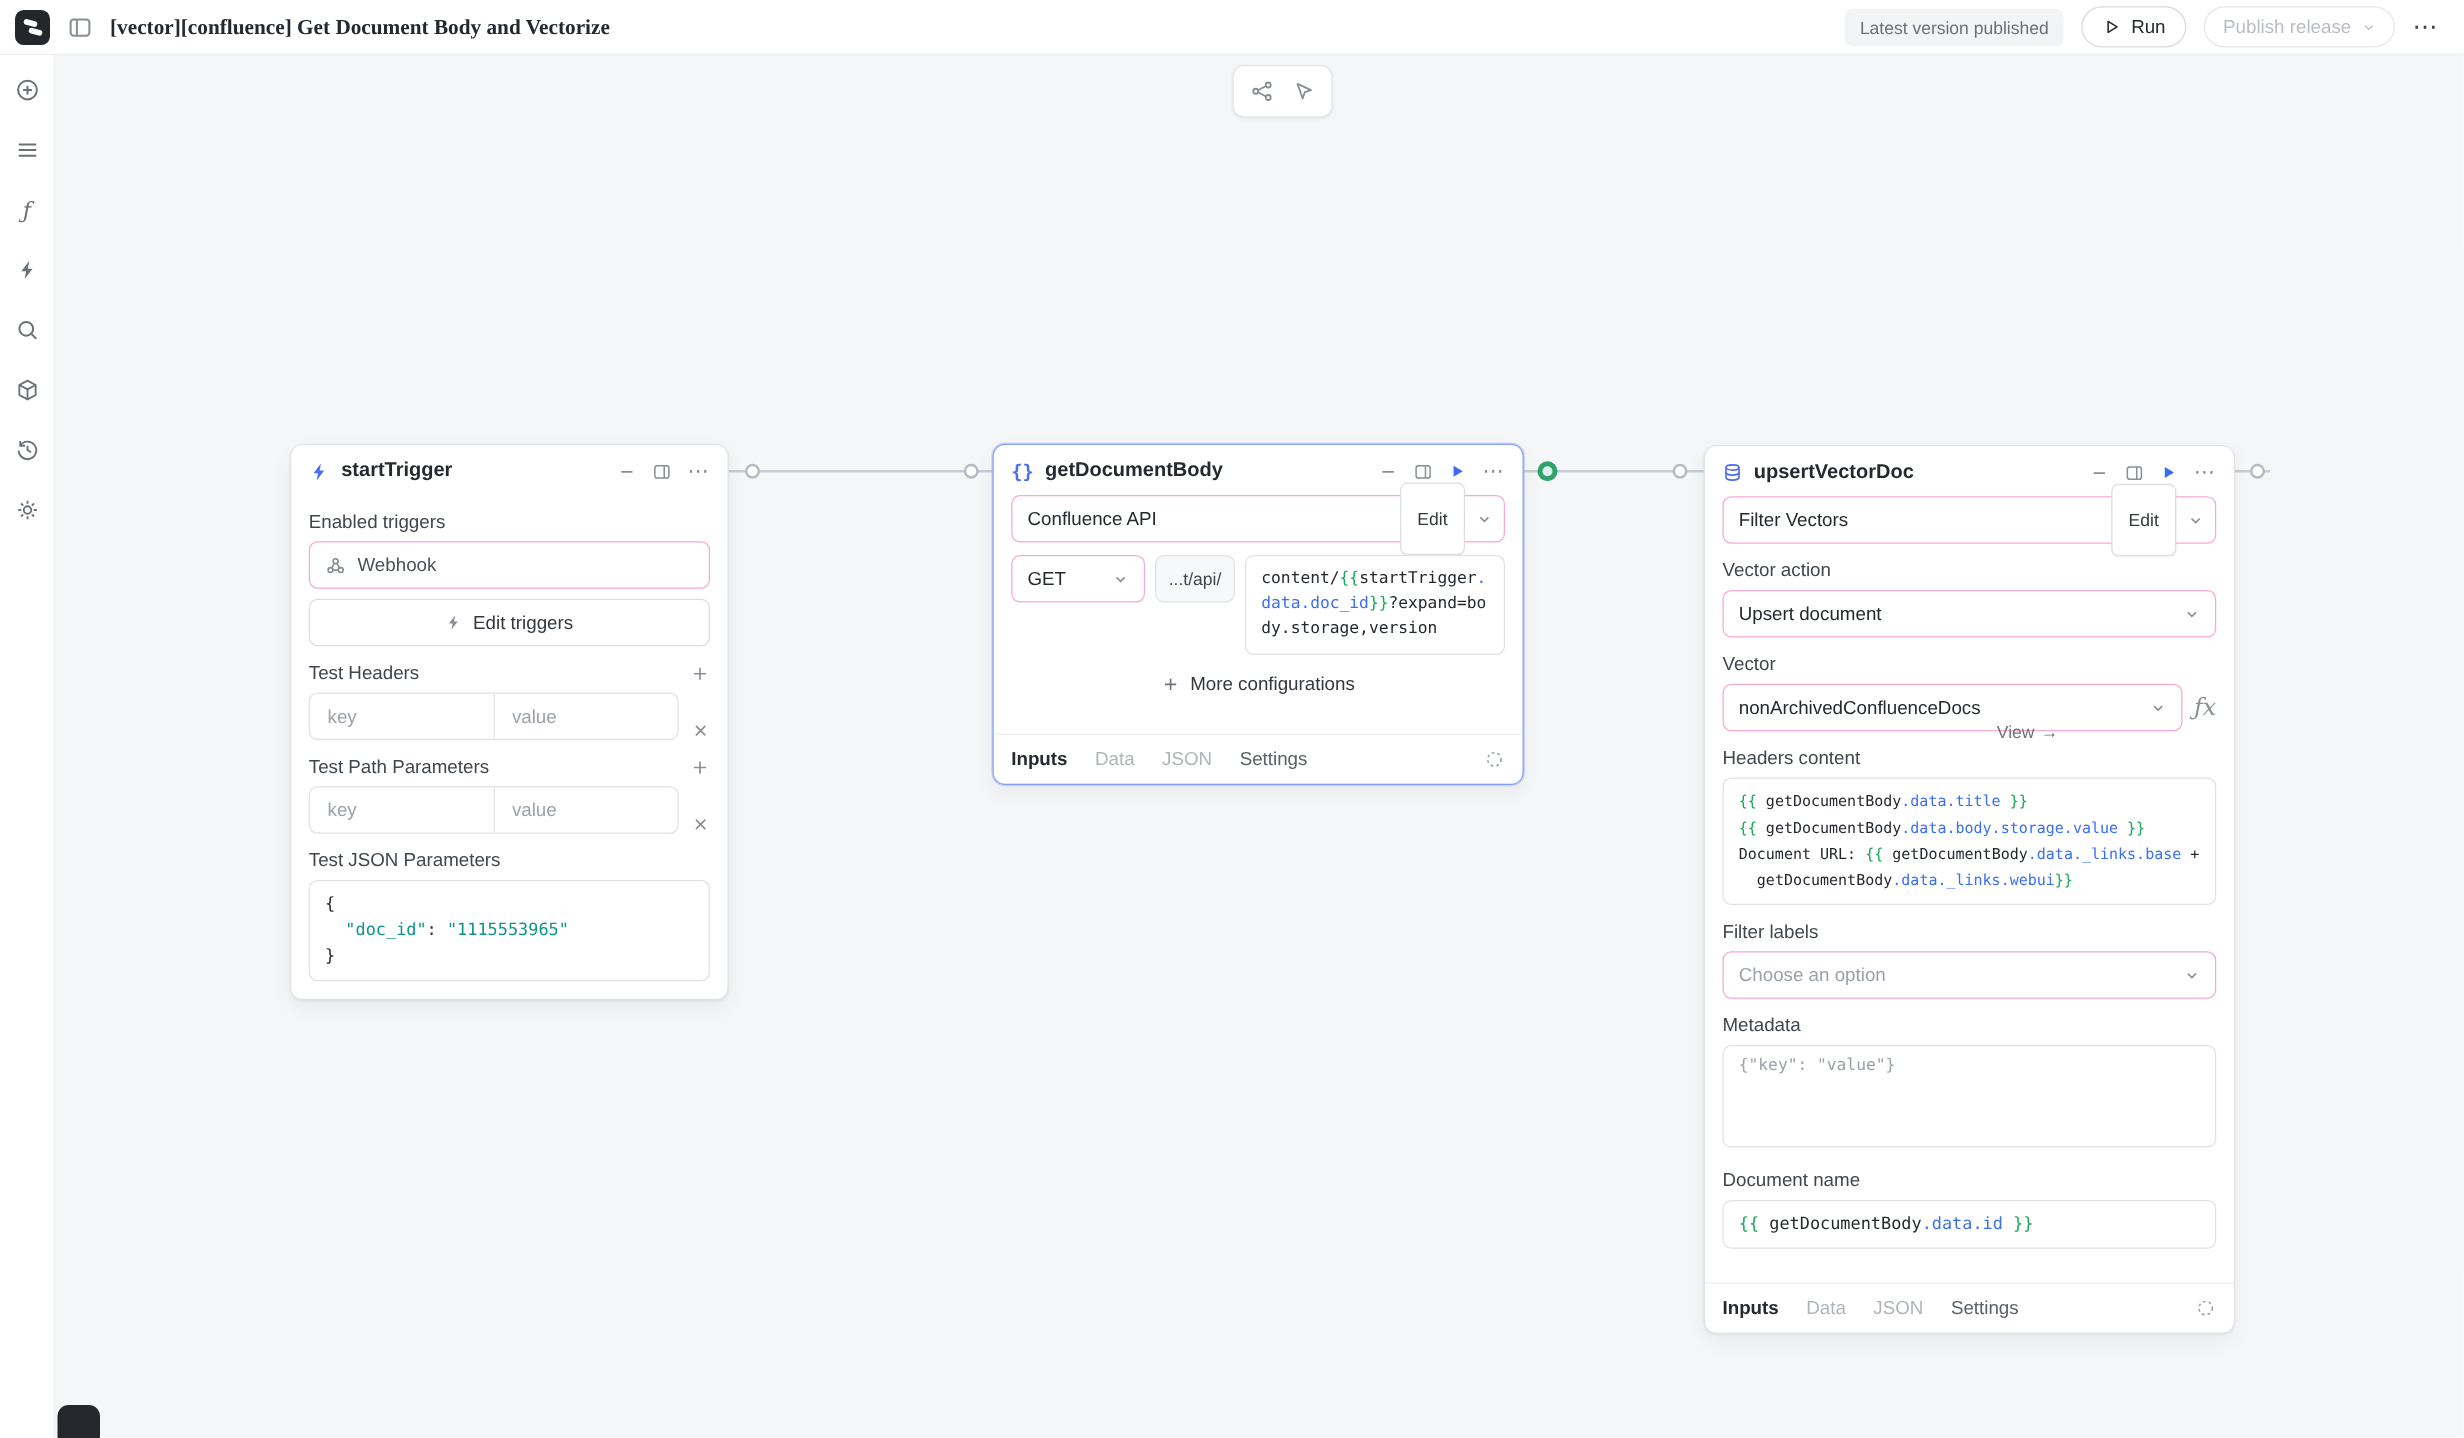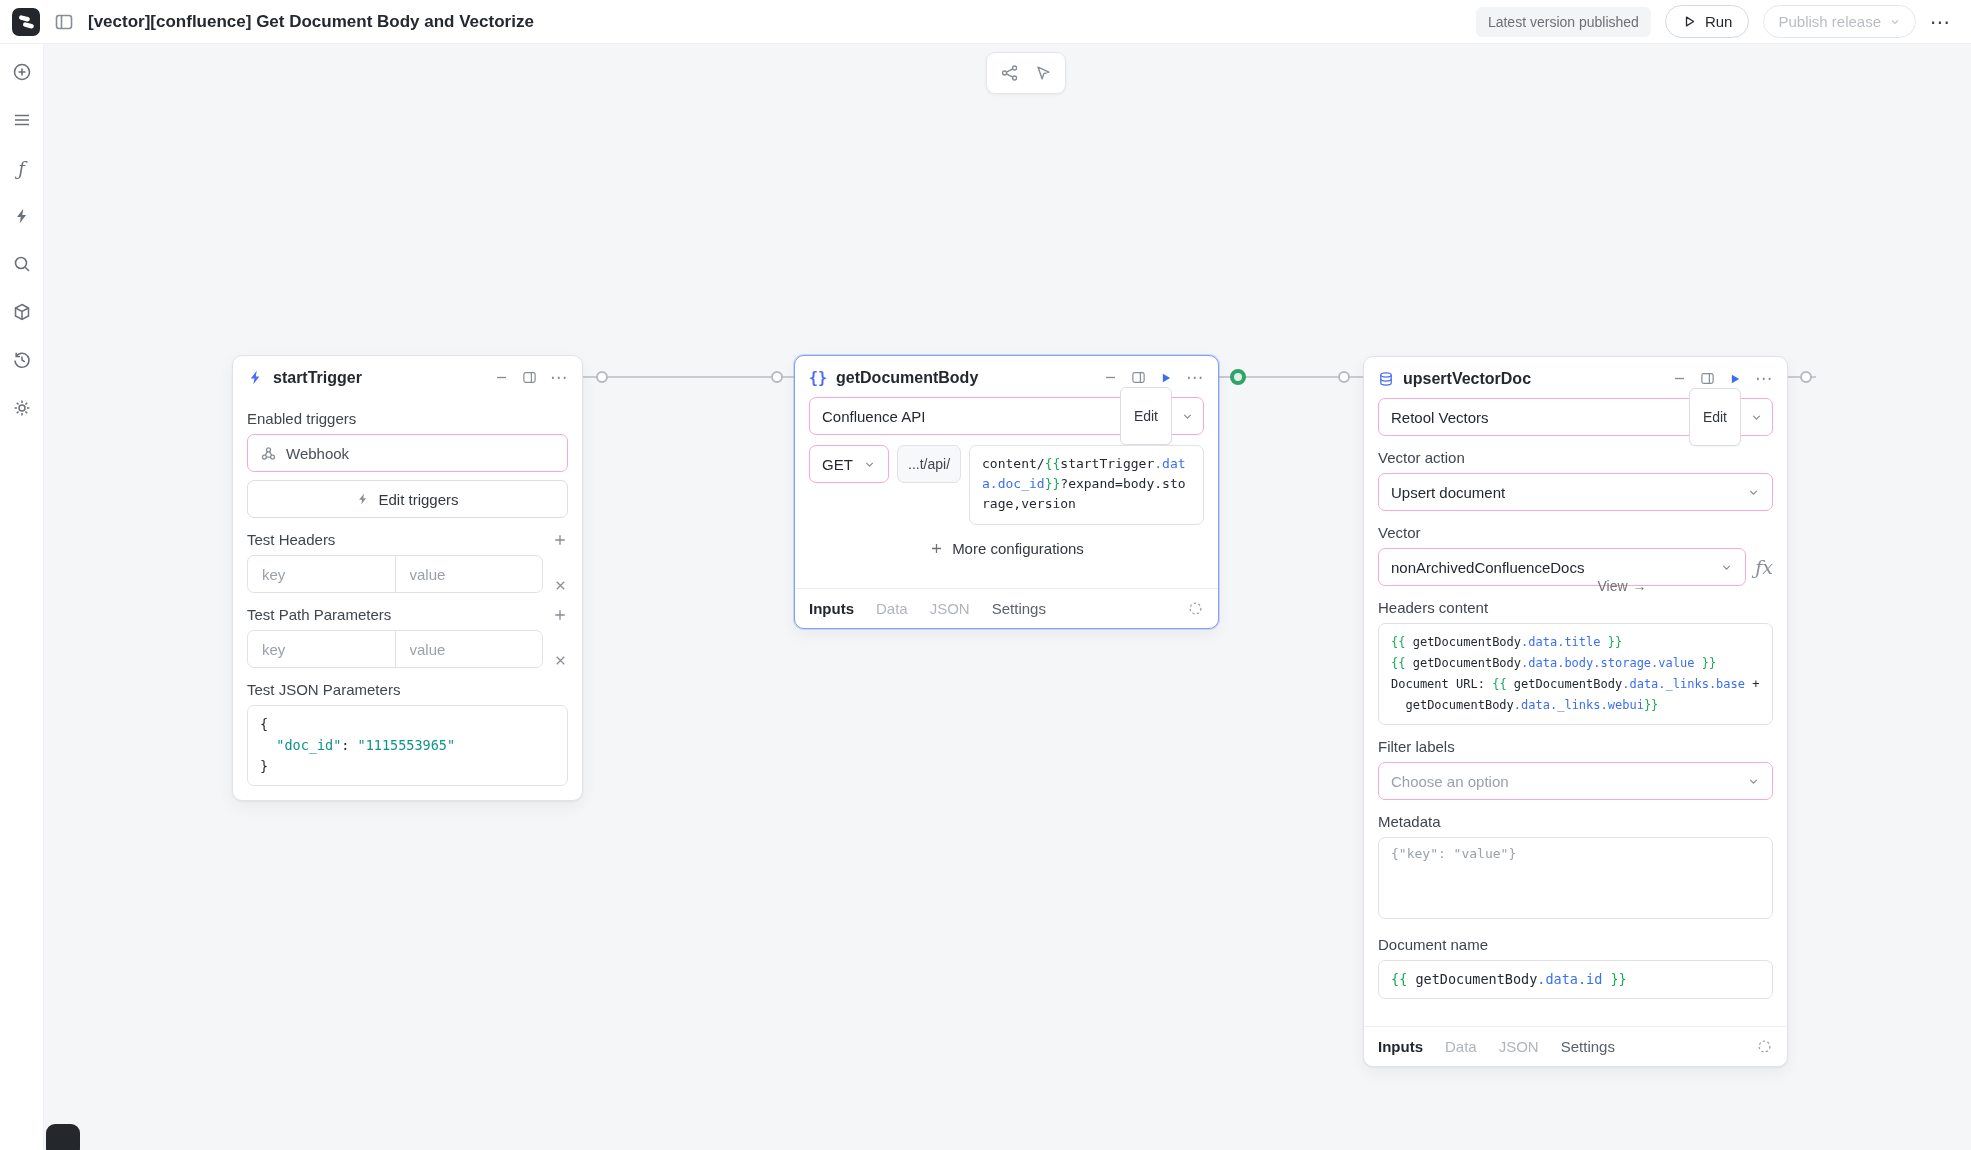--- a/index.html
+++ b/index.html
@@ -8,21 +8,21 @@
   button { background:none; border:0; padding:0; font:inherit; cursor:pointer; color:inherit; }
   input, textarea { font:inherit; }
 
   
   .topbar { position:absolute; left:0; top:0; right:0; height:44px; background:#fff;
     border-bottom:1px solid #eef0f2; display:flex; align-items:center; justify-content:space-between;
     padding:0 20px 0 12px; z-index:30; }
   .topbar-left { display:flex; align-items:center; gap:14px; }
   .logo { width:28px; height:28px; border-radius:7px; background:#23272c; display:flex; align-items:center; justify-content:center; }
   .icon-btn { color:#878e96; display:flex; align-items:center; justify-content:center; }
-  .wf-title { font-size:17px; font-weight:600; color:#24292f; }
+  .wf-title { font-size:17px; font-weight:600; color:#24292f;font-family:Liberation Serif, serif; }
   .topbar-right { display:flex; align-items:center; gap:14px; }
   .version-badge { font-size:14px; color:#6a7077; background:#f3f4f6; border-radius:6px; padding:7px 12px; }
   .run-btn { display:flex; align-items:center; gap:8px; border:1px solid #d6d9dd; border-radius:17px;
     padding:7px 16px; font-size:15px; font-weight:500; color:#24292f; background:#fff; }
   .publish-btn { display:flex; align-items:center; gap:8px; border:1px solid #e5e7ea; border-radius:17px;
     padding:7px 14px; font-size:15px; font-weight:500; color:#b9bdc3; background:#fff; }
   .ellipsis { font-size:20px; color:#3c4147; letter-spacing:1px; }
 
   
   .leftrail { position:absolute; left:0; top:44px; bottom:0; width:44px; background:#fff;
@@ -76,21 +76,21 @@
     white-space:pre-wrap; word-break:break-all; }
   .tok-p { color:#24292f; } .tok-g { color:#18a857; } .tok-b { color:#3a6ff2; } .tok-s { color:#0d9488; }
 
   .resource-row { padding-right:9px; }
   .resource-row .sel-value { flex:1; }
   .edit-btn { border:1px solid #dadde1; border-radius:6px; padding:20px 13px; font-size:14px;
     font-weight:500; color:#33383e; background:#fff; box-shadow:0 1px 1px rgba(0,0,0,.04); }
   .chev { color:#8a9097; display:flex; align-items:center; }
 
   .req-row { display:flex; align-items:flex-start; gap:8px; margin-top:10px; }
-  .method-select { width:80px; justify-content:space-between; flex:none; }
+  .method-select { width:107px; justify-content:space-between; flex:none; }
   .url-prefix { height:38px; border:1px solid #e0e2e6; border-radius:7px; background:#f7f8f9;
     display:flex; align-items:center; padding:0 10px; font-size:14px; color:#40464d; flex:none; }
   .url-editor { flex:1; min-height:80px; font-size:13px; }
 
   .more-config { display:flex; align-items:center; justify-content:center; gap:8px; padding:15px 0 4px;
     font-size:15px; color:#33383e; width:100%; }
 
   .node-footer { display:flex; align-items:center; gap:22px; border-top:1px solid #eceef0;
     padding:11px 14px; margin-top:13px; font-size:15px; }
   .tab-active { color:#24292f; font-weight:600; }
@@ -430,21 +430,21 @@
               <path d="M5.5 3.8l10.5 6.2L5.5 16.2z" fill="currentColor"></path>
             </svg>
           </button>
         <button class="icon-btn">
             <span class="ellipsis">⋯</span>
           </button>
       </div>
     </div>
     <div class="node-body">
       <div class="control resource-row">
-        <span class="sel-value">Retool Vectors</span>
+        <span class="sel-value">Filter Vectors</span>
         <button class="edit-btn">Edit</button>
         <span class="chev">
             <svg width="13" height="13" viewBox="0 0 20 20" fill="none" stroke="currentColor" stroke-width="2">
               <path d="M5 7.5l5 5 5-5"></path>
             </svg>
           </span>
       </div>
 
       <div class="field-label">Vector action</div>
       <div class="control select">

